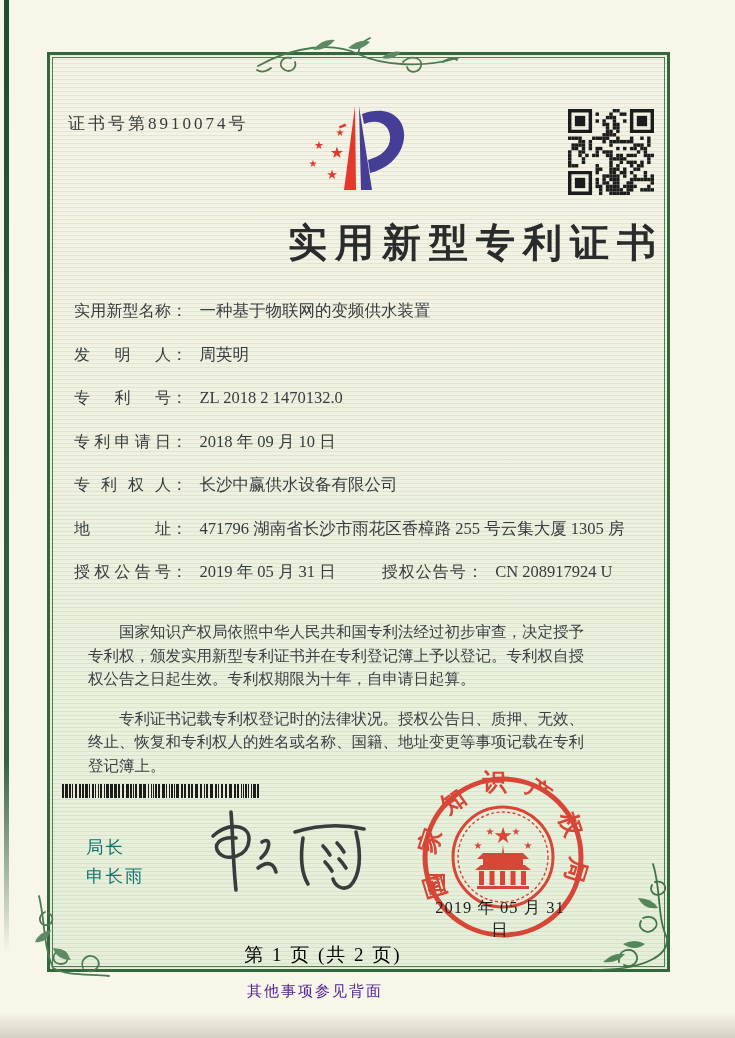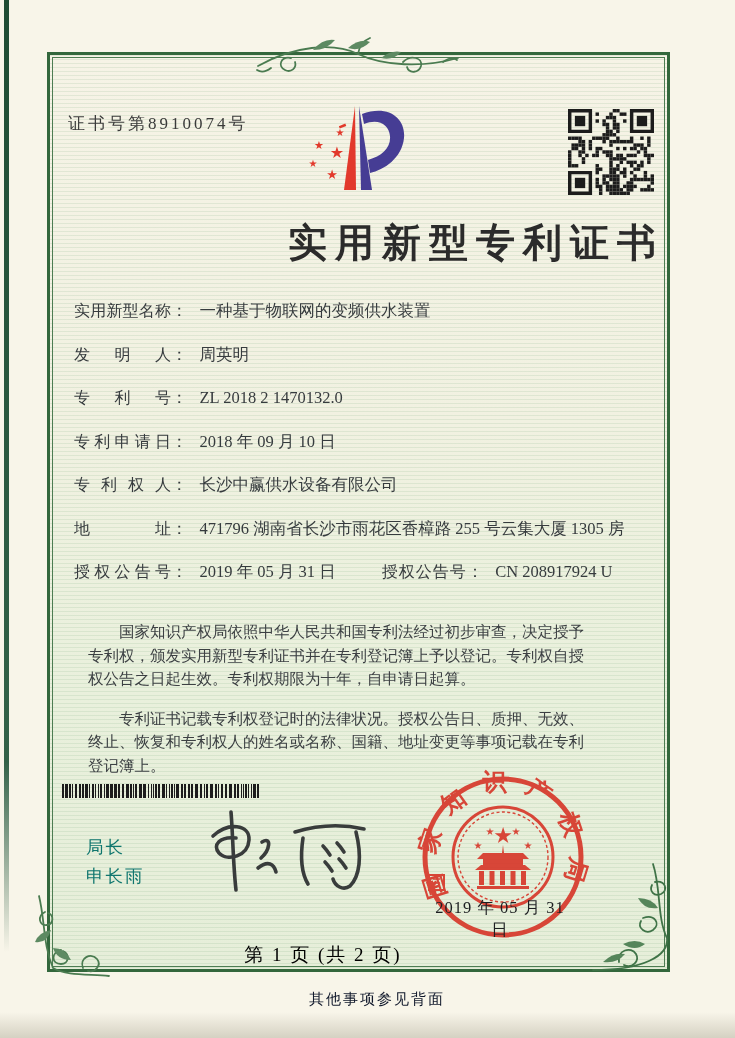--- a/index.html
+++ b/index.html
@@ -31,22 +31,22 @@
   .paras{position:absolute;left:72px;top:604px;width:528px;font-size:15.5px;line-height:23.5px;color:#3c4043;}
   .paras p{margin:16px;text-indent:2em;}
   .barcode{position:absolute;left:62px;top:784px;}
   .signer{position:absolute;left:86px;top:833px;font-size:17.5px;line-height:29px;color:#0f766e;letter-spacing:2px;}
   .signature{position:absolute;left:190px;top:795px;}
   .seal{position:absolute;left:403px;top:757px;z-index:4;mix-blend-mode:multiply;opacity:.93;}
   .seal-date{position:absolute;left:425px;top:897px;width:150px;text-align:center;z-index:5;
     font-size:16.5px;letter-spacing:1px;color:#1d1f22;}
   .page-indicator{position:absolute;left:178px;top:942px;width:290px;text-align:center;
     font-size:19px;letter-spacing:2px;color:#000000;}
-  .footer-note{position:absolute;left:185px;top:982px;width:260px;text-align:right;
-    font-size:15px;letter-spacing:2px;color:#0f172a;margin-top:8px;}
+  .footer-note{position:absolute;left:185px;top:982px;width:260px;text-align:center;
+    font-size:15px;letter-spacing:2px;color:#4c1d95;}
 </style>
 </head>
 <body>
 
 <div class="page">
   <div class="spine"></div>
   <div class="frame"></div>
 
   <svg class="orn" style="left:253px;top:28px" width="210" height="52" viewBox="0 0 210 52">
     <g stroke="#4a7b50" stroke-width="1.8" fill="none" stroke-linecap="round">

